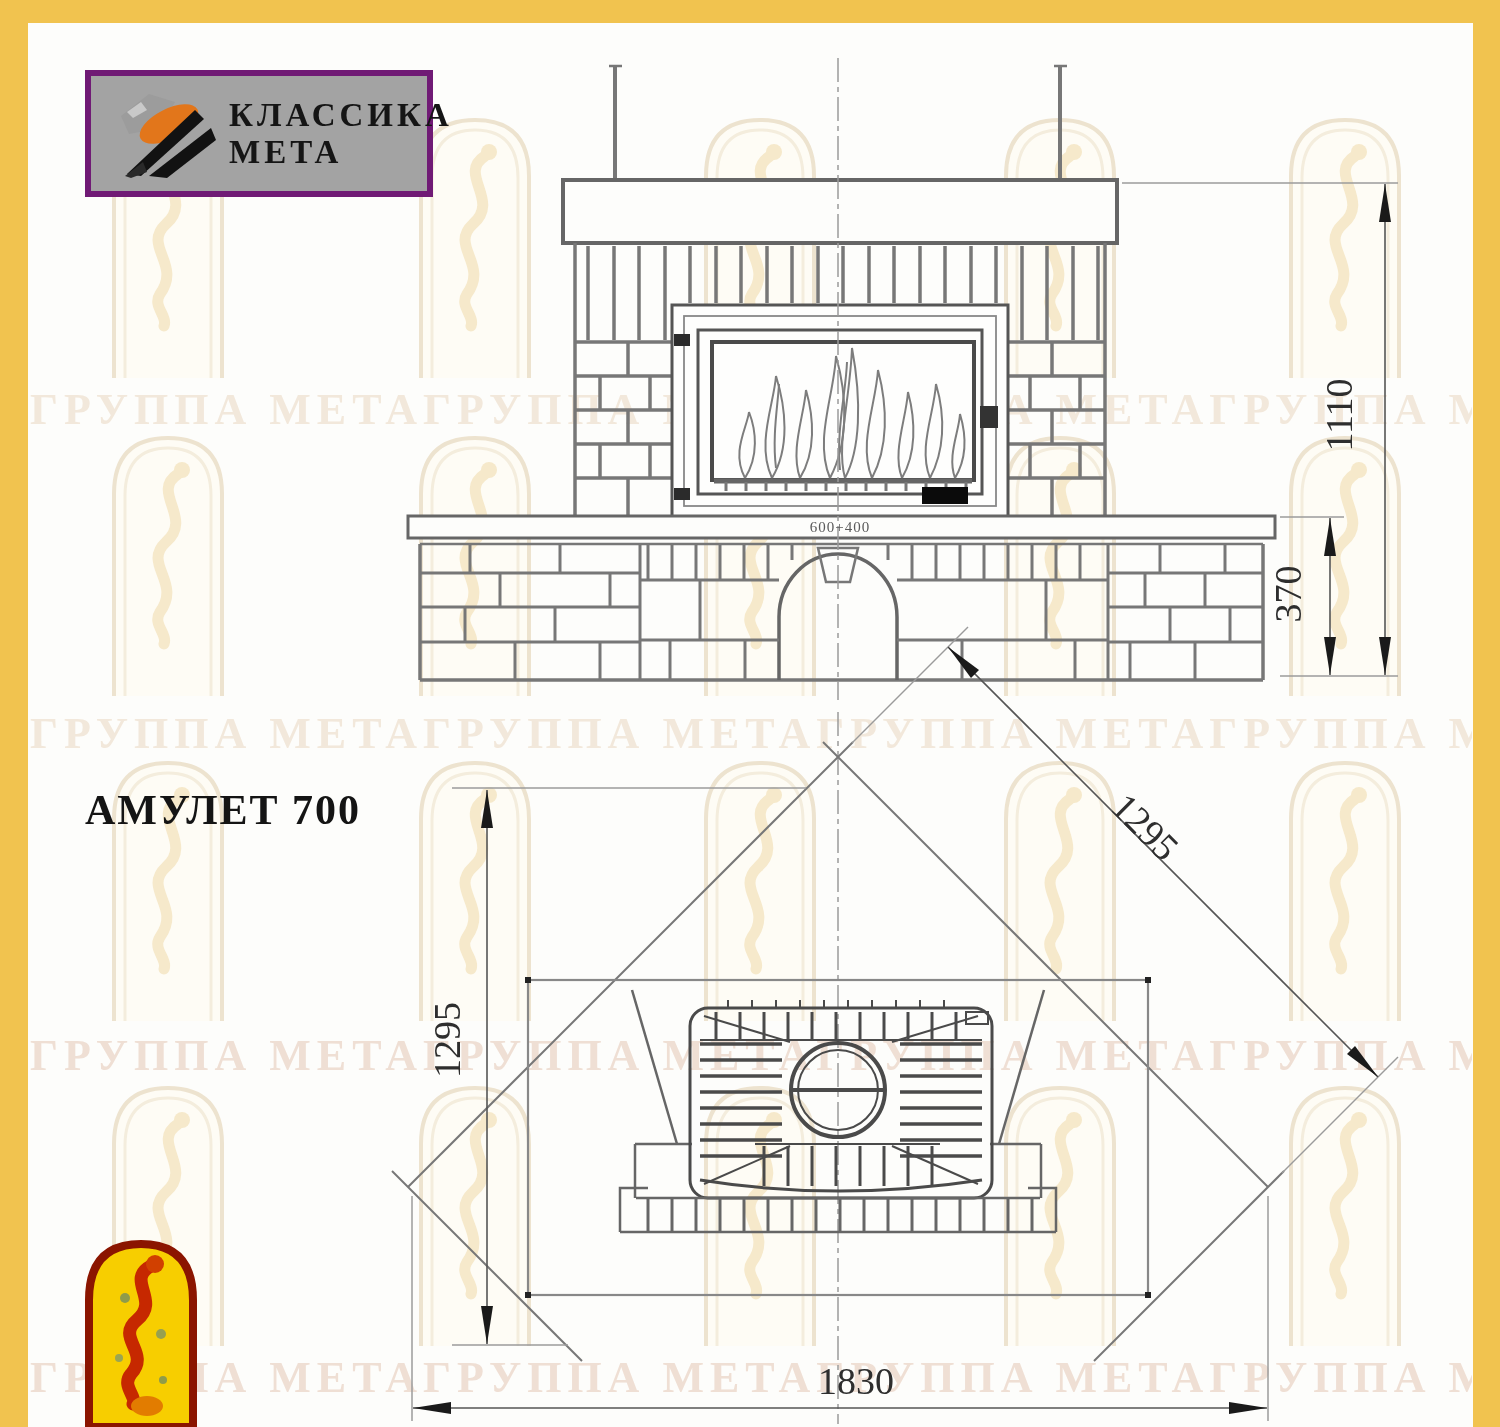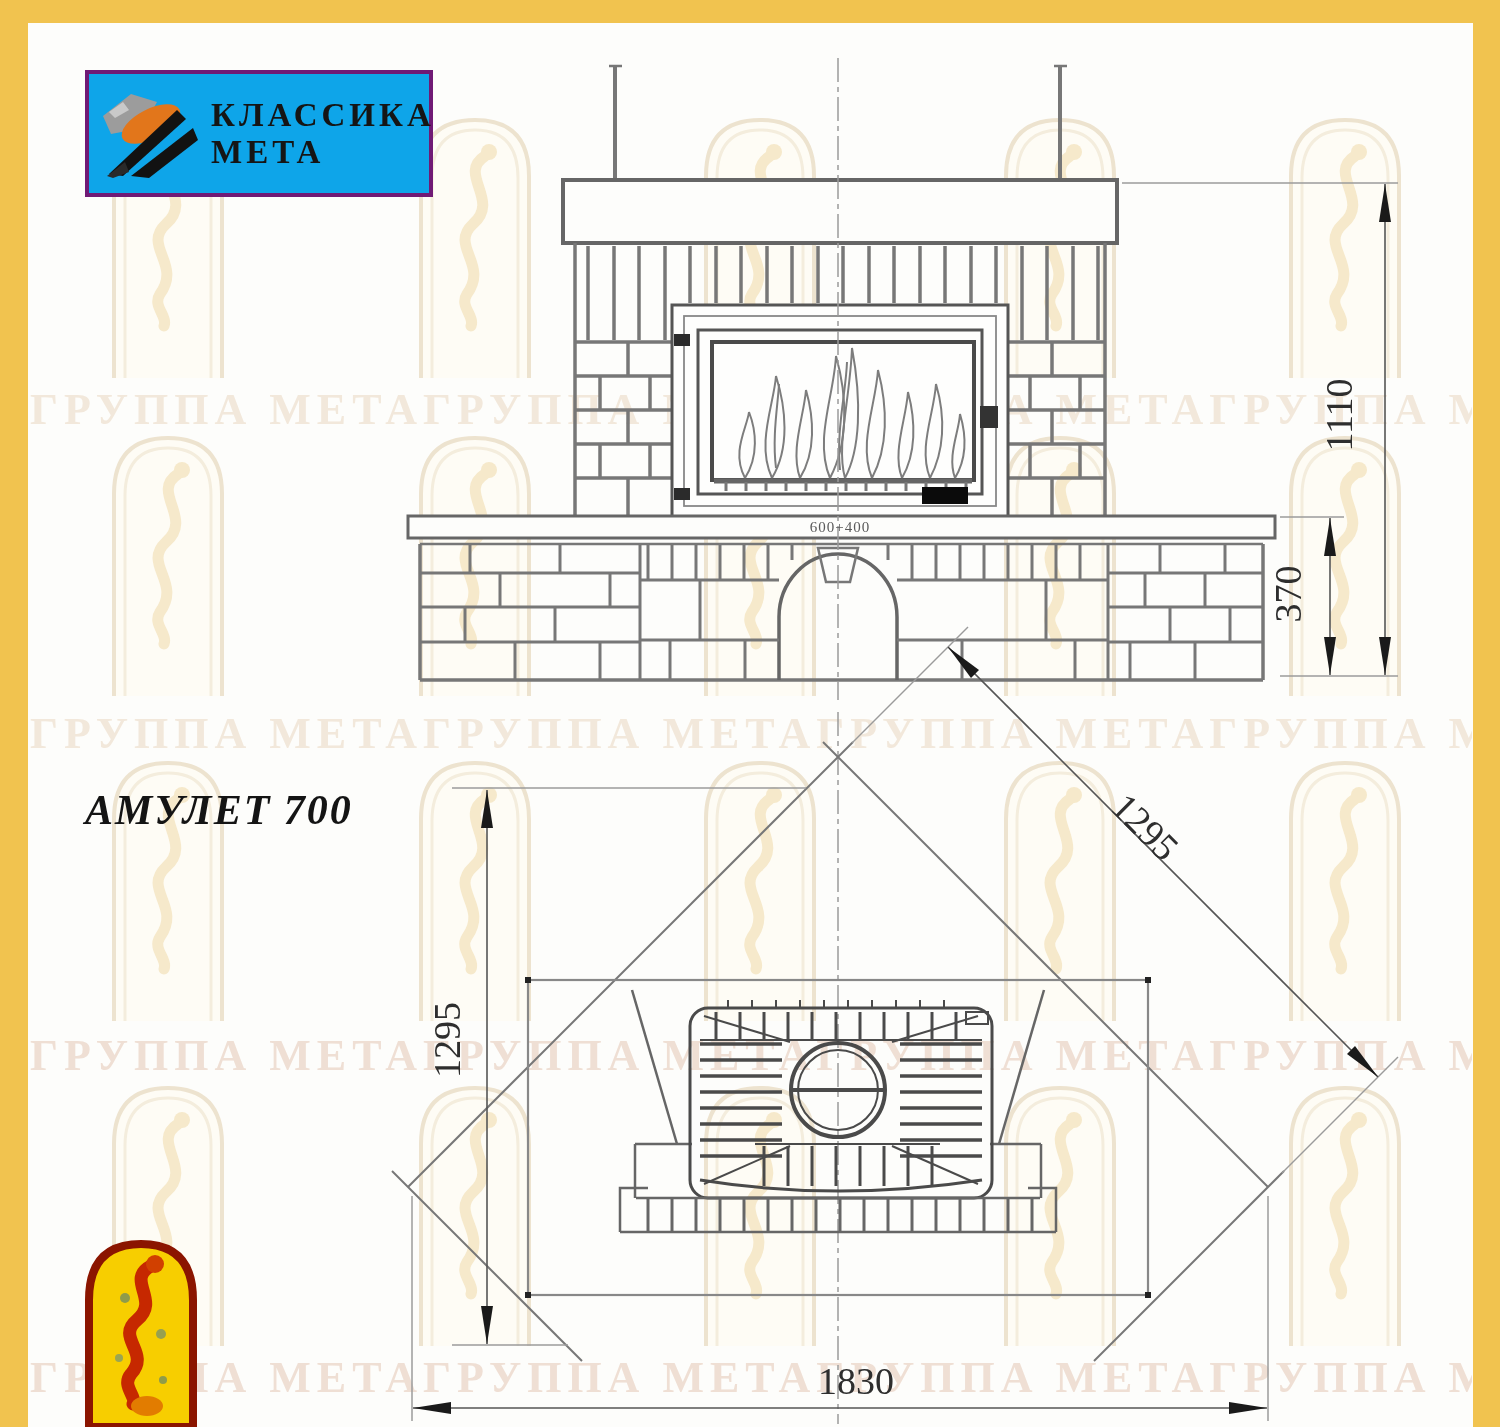--- a/index.html
+++ b/index.html
@@ -13,27 +13,27 @@
   
   .wm-arches{position:absolute;left:0;top:0;width:1500px;height:1427px;z-index:1;}
   .wm-arch{position:absolute;width:120px;height:272px;}
   
   .wm-text{position:absolute;left:30px;width:1442px;z-index:2;white-space:nowrap;overflow:hidden;
            font-size:44px;font-weight:bold;letter-spacing:6px;color:#F2E8DB;}
   .wm-text.warm{color:#EFDFD4;}
   
   .drawing{position:absolute;left:0;top:0;z-index:3;}
   
-  .logo-box{position:absolute;left:85px;top:70px;width:348px;height:127px;background:#0ea5e9;
-            border:4px solid #701a75;box-sizing:border-box;display:flex;align-items:center;z-index:4;}
+  .logo-box{position:absolute;left:85px;top:70px;width:348px;height:127px;background:#a3a3a3;
+            border:6px solid #701a75;box-sizing:border-box;display:flex;align-items:center;z-index:4;padding-left:16px;}
   .logo-graphic{width:104px;height:92px;margin-left:10px;flex:0 0 auto;}
   .logo-text{margin-left:8px;font-weight:bold;font-size:33px;line-height:1.12;letter-spacing:4px;color:#151515;}
   
   .model-title{position:absolute;left:85px;top:786px;font-size:42px;font-weight:bold;
-               letter-spacing:2px;color:#141414;z-index:4;font-style:italic;}
+               letter-spacing:2px;color:#141414;z-index:4;}
   
   .corner-logo{position:absolute;left:85px;top:1238px;z-index:40;}
   text.dim{font-family:"Liberation Serif", serif;font-size:38px;fill:#2e2e2e;}
   text.tiny{font-family:"Liberation Serif", serif;font-size:15px;fill:#5a5a5a;letter-spacing:1px;}
 </style>
 </head>
 <body>
 
 <svg width="0" height="0" style="position:absolute">
   <defs>

